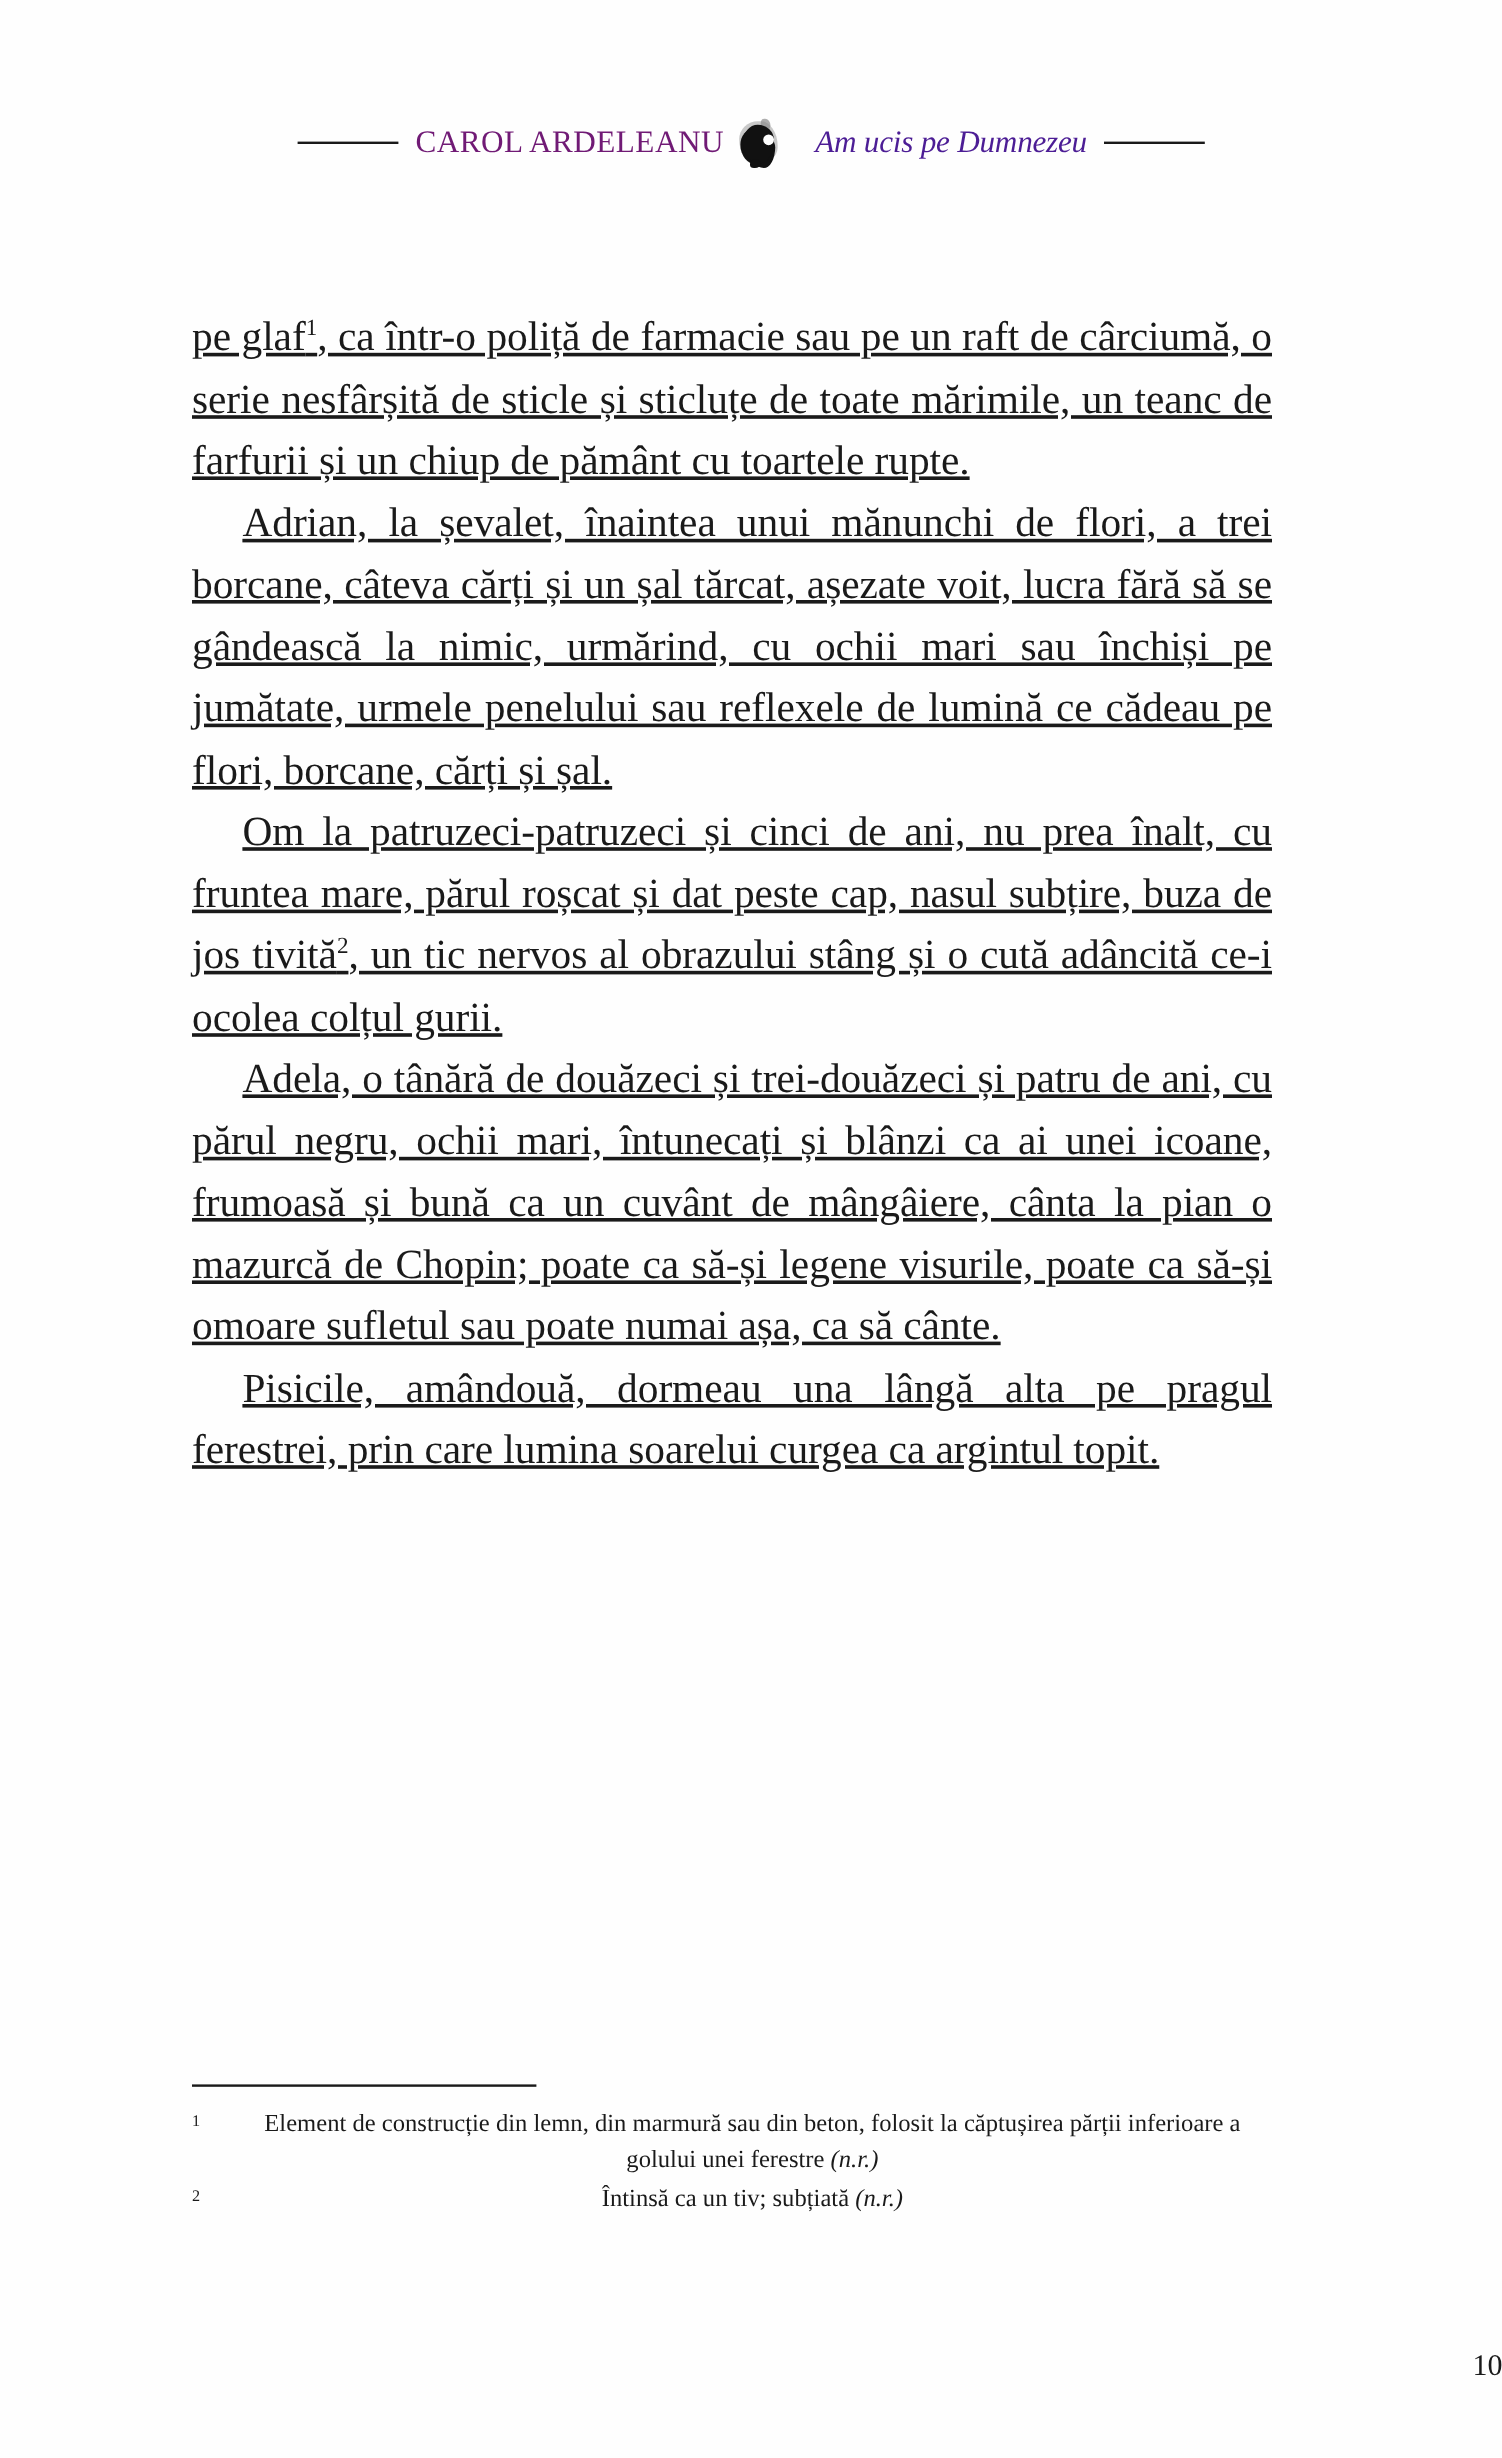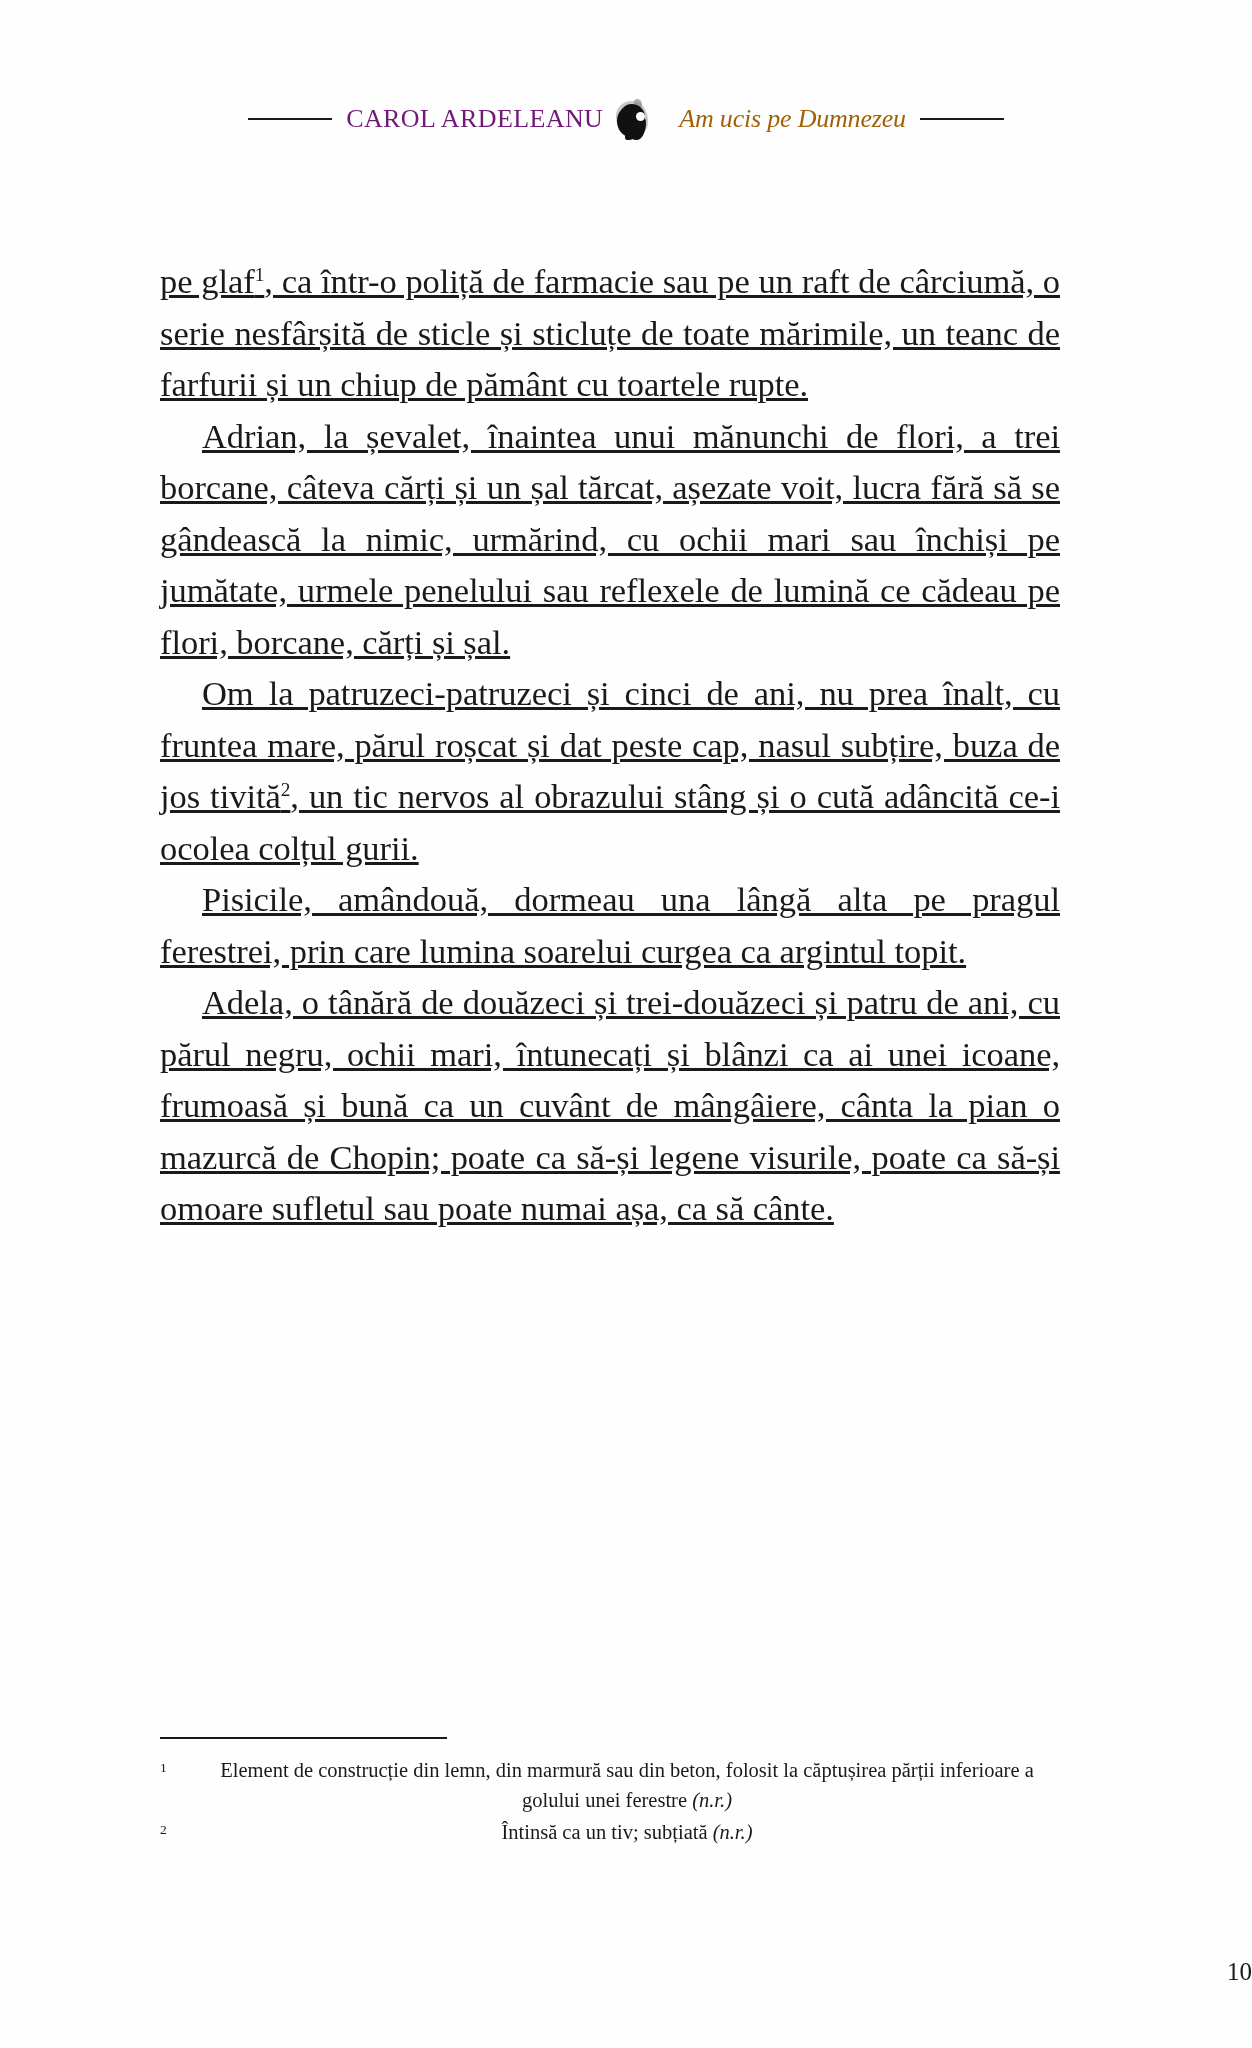--- a/index.html
+++ b/index.html
@@ -48,21 +48,21 @@
     font-variant: normal;
     text-transform: uppercase;
     white-space: nowrap;
     color: #701a75;
   }
   .book-title {
     font-style: italic;
     font-size: 26px;
     white-space: nowrap;
     letter-spacing: -0.2px;
-    color: #a16207;
+    color: #4c1d95;
     margin-left: 18px;
   }
 
   
   .ornament {
     position: relative;
     width: 34px;
     height: 40px;
     margin: 0 12px;
     flex: 0 0 auto;
@@ -209,22 +209,22 @@
 
     <span class="book-title">Am ucis pe Dumnezeu</span>
 
     <div class="rule rule-right"></div>
   </div>
 
   <div class="body-col" id="body-col">
       <p class="para first"><span>pe glaf</span><sup class="fn">1</sup><span>, ca într-o poliță de farmacie sau pe un raft de cârciumă, o serie nesfârșită de sticle și sticluțe de toate mărimile, un teanc de farfurii și un chiup de pământ cu toartele rupte.</span></p>
       <p class="para"><span>Adrian, la șevalet, înaintea unui mănunchi de flori, a trei borcane, câteva cărți și un șal tărcat, așezate voit, lucra fără să se gândească la nimic, urmărind, cu ochii mari sau închiși pe jumătate, urmele penelului sau reflexele de lumină ce cădeau pe flori, borcane, cărți și șal.</span></p>
       <p class="para"><span>Om la patruzeci-patruzeci și cinci de ani, nu prea înalt, cu fruntea mare, părul roșcat și dat peste cap, nasul subțire, buza de jos tivită</span><sup class="fn">2</sup><span>, un tic nervos al obrazului stâng și o cută adâncită ce-i ocolea colțul gurii.</span></p>
+      <p class="para"><span>Adela, o tânără de douăzeci și trei-douăzeci și patru de ani, cu părul negru, ochii mari, întunecați și blânzi ca ai unei icoane, frumoasă și bună ca un cuvânt de mângâiere, cânta la pian o mazurcă de Chopin; poate ca să-și legene visurile, poate ca să-și omoare sufletul sau poate numai așa, ca să cânte.</span></p>
       <p class="para"><span>Pisicile, amândouă, dormeau una lângă alta pe pragul ferestrei, prin care lumina soarelui curgea ca argintul topit.</span></p>
-      <p class="para"><span>Adela, o tânără de douăzeci și trei-douăzeci și patru de ani, cu părul negru, ochii mari, întunecați și blânzi ca ai unei icoane, frumoasă și bună ca un cuvânt de mângâiere, cânta la pian o mazurcă de Chopin; poate ca să-și legene visurile, poate ca să-și omoare sufletul sau poate numai așa, ca să cânte.</span></p>
     </div>
 
   <div class="footnotes">
     <div class="fn-rule"></div>
     <div id="fn-list">
         <div class="fn-item">
           <sup class="fn-marker">1</sup>
           <div class="fn-text"><span>Element de construcție din lemn, din marmură sau din beton, folosit la căptușirea părții inferioare a golului unei ferestre </span><em>(n.r.)</em></div>
         </div>
         <div class="fn-item">

